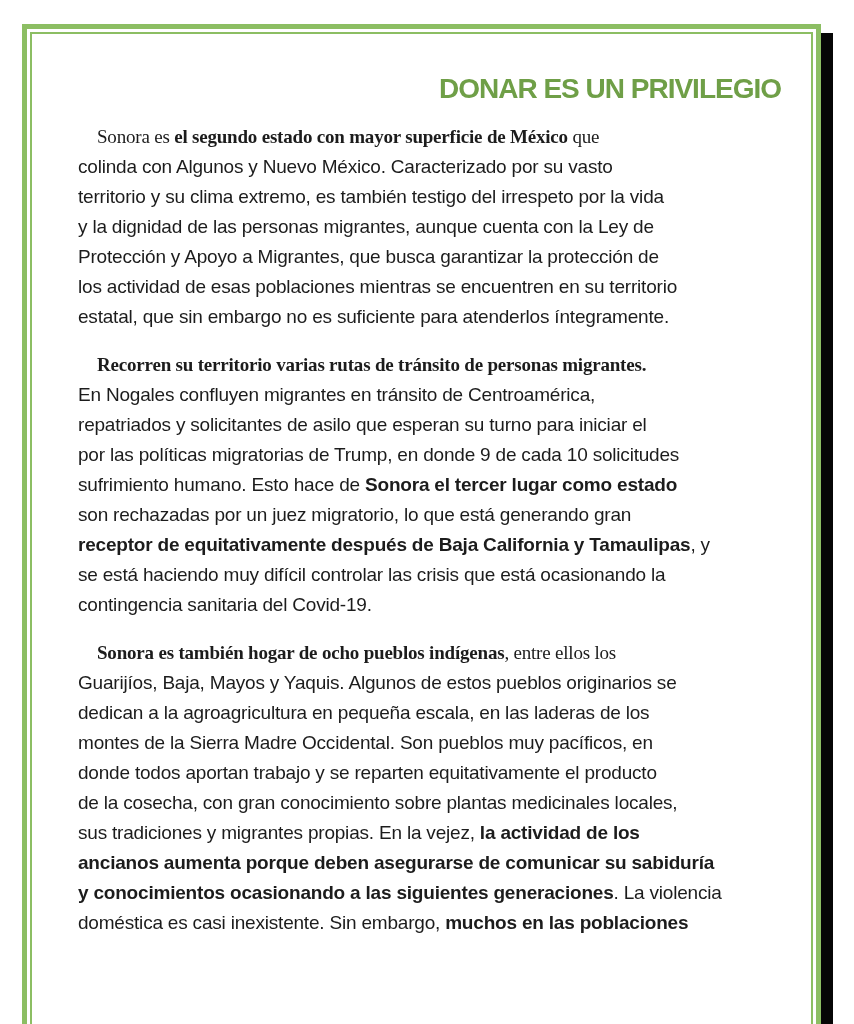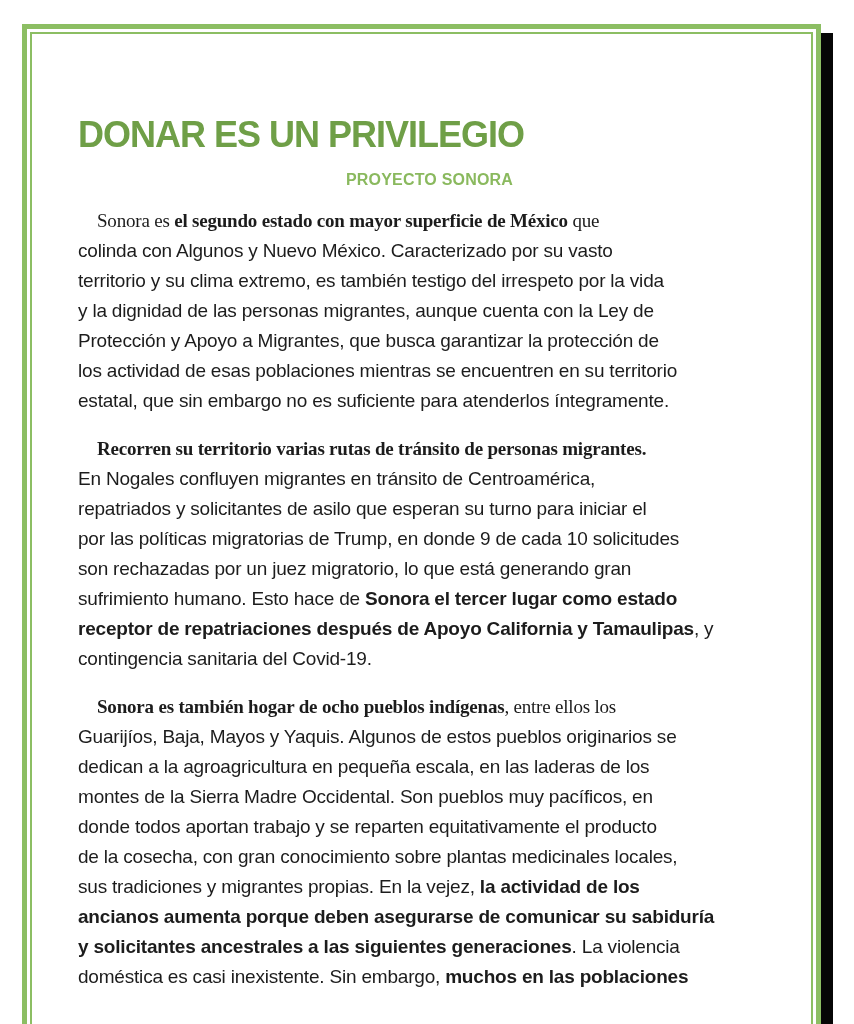--- a/index.html
+++ b/index.html
@@ -32,24 +32,24 @@
     background: var(--page-bg);
   }
   .frame-inner {
     position: absolute;
     inset: 3px;
     border: 2px solid var(--frame-green);
     padding: 0 30px 0 46px;
     overflow: hidden;
   }
   .page-title {
-    margin-top: 84px;
-    text-align: left;
+    margin-top: 38px;
+    text-align: right;
     color: var(--title-green);
-    font-size: 36px;
+    font-size: 28px;
     font-weight: 700;
     letter-spacing: -1px;
     line-height: 34px;
   }
   .page-subtitle {
     margin-top: 18px;
     text-align: center;
     color: var(--subtitle-green);
     font-size: 16px;
     font-weight: 700;
@@ -71,48 +71,48 @@
   .text-line b { font-weight: 700; }
 </style>
 </head>
 <body>
 
 <div class="drop-shadow"></div>
 
 <div class="page-frame">
   <div class="frame-inner">
     <h1 class="page-title">DONAR ES UN PRIVILEGIO</h1>
-    <h2 class="page-subtitle">PROYECTO SONORA</h2>
     <div class="document-body">
         <div class="paragraph">
           <div class="text-line"><span>Sonora es </span><b>el segundo estado con mayor superficie de México</b><span> que</span></div>
           <div class="text-line"><span>colinda con Algunos y Nuevo México. Caracterizado por su vasto</span></div>
           <div class="text-line"><span>territorio y su clima extremo, es también testigo del irrespeto por la vida</span></div>
           <div class="text-line"><span>y la dignidad de las personas migrantes, aunque cuenta con la Ley de</span></div>
           <div class="text-line"><span>Protección y Apoyo a Migrantes, que busca garantizar la protección de</span></div>
           <div class="text-line"><span>los actividad de esas poblaciones mientras se encuentren en su territorio</span></div>
           <div class="text-line"><span>estatal, que sin embargo no es suficiente para atenderlos íntegramente.</span></div>
         </div>
         <div class="paragraph">
           <div class="text-line"><b>Recorren su territorio varias rutas de tránsito de personas migrantes.</b></div>
           <div class="text-line"><span>En Nogales confluyen migrantes en tránsito de Centroamérica,</span></div>
           <div class="text-line"><span>repatriados y solicitantes de asilo que esperan su turno para iniciar el</span></div>
           <div class="text-line"><span>por las políticas migratorias de Trump, en donde 9 de cada 10 solicitudes</span></div>
+          <div class="text-line"><span>sufrimiento humano. Esto hace de </span><b>Sonora el tercer lugar como estado</b></div>
           <div class="text-line"><span>son rechazadas por un juez migratorio, lo que está generando gran</span></div>
-          <div class="text-line"><span>sufrimiento humano. Esto hace de </span><b>Sonora el tercer lugar como estado</b></div>
-          <div class="text-line"><b>receptor de repatriaciones después de Apoyo California y Tamaulipas</b><span>, y</span></div>
+          <div class="text-line"><b>receptor de equitativamente después de Baja California y Tamaulipas</b><span>, y</span></div>
+          <div class="text-line"><span>se está haciendo muy difícil controlar las crisis que está ocasionando la</span></div>
           <div class="text-line"><span>contingencia sanitaria del Covid-19.</span></div>
         </div>
         <div class="paragraph">
           <div class="text-line"><b>Sonora es también hogar de ocho pueblos indígenas</b><span>, entre ellos los</span></div>
           <div class="text-line"><span>Guarijíos, Baja, Mayos y Yaquis. Algunos de estos pueblos originarios se</span></div>
           <div class="text-line"><span>dedican a la agroagricultura en pequeña escala, en las laderas de los</span></div>
           <div class="text-line"><span>montes de la Sierra Madre Occidental. Son pueblos muy pacíficos, en</span></div>
           <div class="text-line"><span>donde todos aportan trabajo y se reparten equitativamente el producto</span></div>
           <div class="text-line"><span>de la cosecha, con gran conocimiento sobre plantas medicinales locales,</span></div>
           <div class="text-line"><span>sus tradiciones y migrantes propias. En la vejez, </span><b>la actividad de los</b></div>
           <div class="text-line"><b>ancianos aumenta porque deben asegurarse de comunicar su sabiduría</b></div>
-          <div class="text-line"><b>y solicitantes ancestrales a las siguientes generaciones</b><span>. La violencia</span></div>
+          <div class="text-line"><b>y conocimientos ocasionando a las siguientes generaciones</b><span>. La violencia</span></div>
           <div class="text-line"><span>doméstica es casi inexistente. Sin embargo, </span><b>muchos en las poblaciones</b></div>
         </div>
       </div>
   </div>
 </div>
 
 </body></html>

